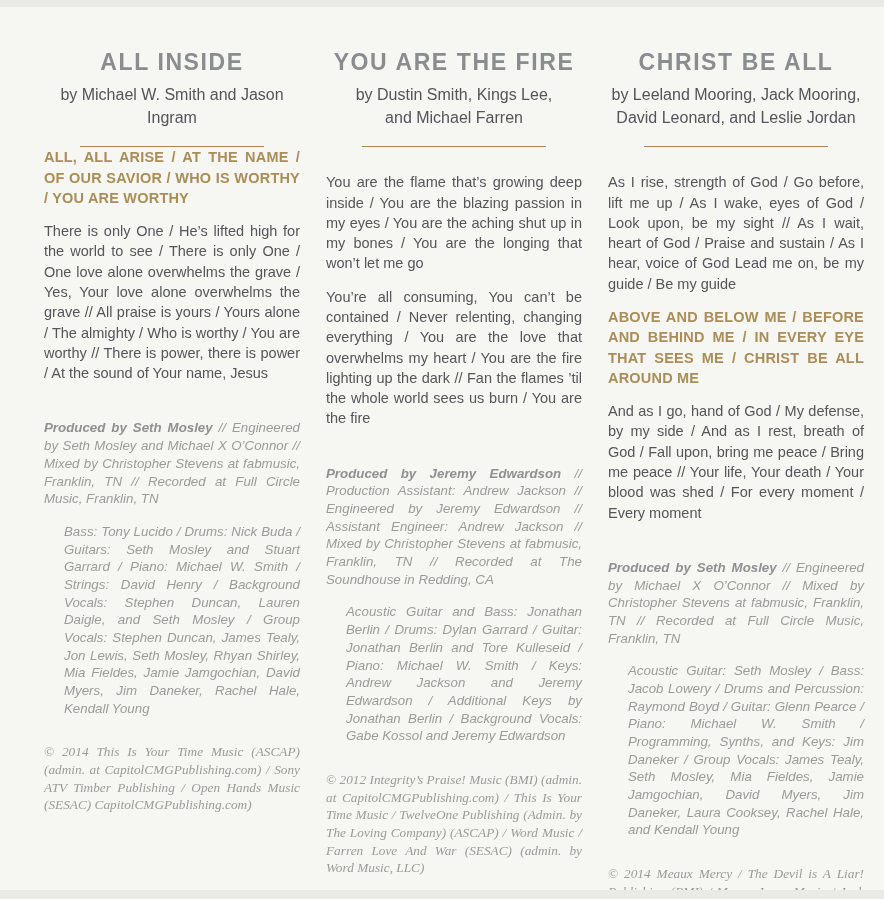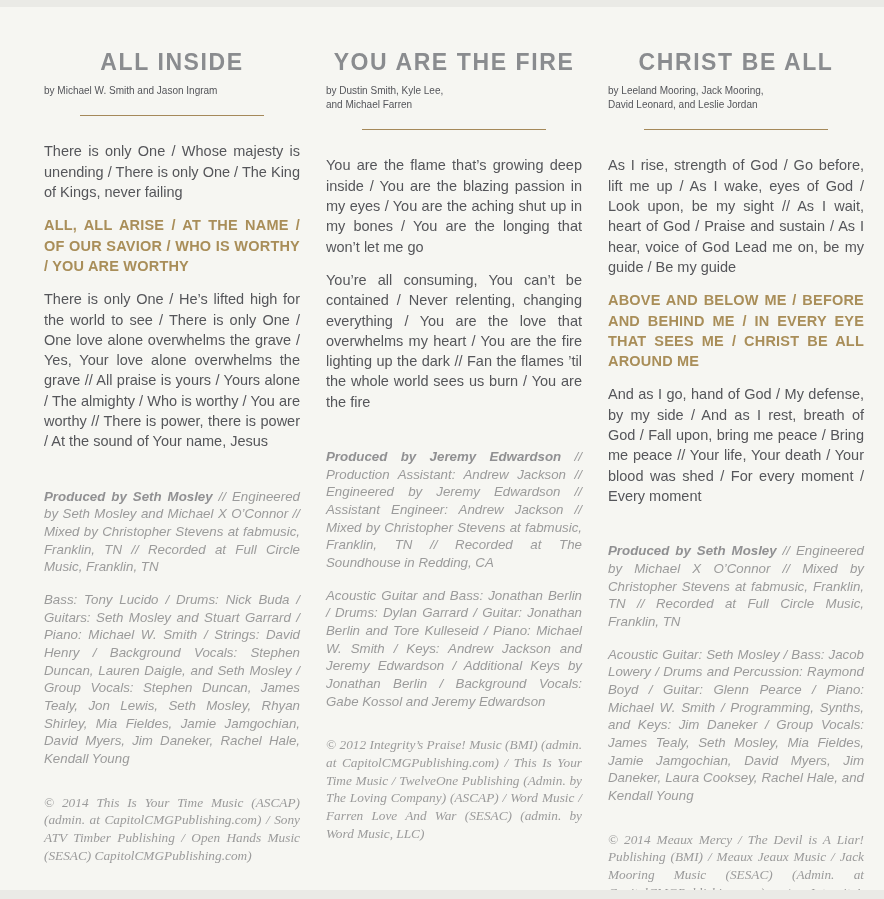--- a/index.html
+++ b/index.html
@@ -19,22 +19,22 @@
   .song { flex: 0 0 256px; width: 256px; }
 
   .title {
     text-align: center; color: #8a8c8f;
     font-size: 23px; font-weight: bold; letter-spacing: 1.6px;
     line-height: 1.28; margin-bottom: 7px;
   }
   .title span { display: block; }
 
   .byline {
-    text-align: left; color: #54555a;
-    font-size: 10px; line-height: 1.4;
+    text-align: center; color: #54555a;
+    font-size: 16px; line-height: 1.4;
   }
   .byline span { display: block; }
 
   .divider {
     border: none; border-top: 1px solid #a5895a;
     width: 184px; margin: 17px auto 0 auto;
   }
 
   .verse, .chorus {
     text-align: justify; font-size: 14.5px; line-height: 1.4;
@@ -42,54 +42,53 @@
   }
   .verse { color: #55565a; }
   .verse.first { margin-top: 25px; }
   .chorus { color: #a98e59; font-weight: bold; letter-spacing: 0.2px; }
 
   .credits {
     font-style: italic; text-align: justify;
     color: #9b9b9b; font-size: 13.3px; line-height: 1.33;
   }
   .credits.production { margin-top: 36px; }
-  .credits.musicians { margin-top: 15px; }
+  .credits.musicians { margin-top: 15px; margin-left: 20px; }
   .credits.copyright { margin-top: 26px; font-family: Liberation Serif, serif; }
   .credits strong { font-weight: bold; color: #909092; }
 </style>
 </head>
 <body>
 
 <div class="edge-band top"></div>
 
 <main class="columns">
 
   <section class="song">
     <h1 class="title">
       <span>ALL INSIDE</span>
     </h1>
     <p class="byline">
       <span>by Michael W. Smith and Jason Ingram</span>
     </p>
     <hr class="divider">
-    <p class="verse first">There is only One / Whose majesty is unending / There is only One / The King of Kings, never failing</p>
     <p class="chorus">ALL, ALL ARISE / AT THE NAME / OF OUR SAVIOR / WHO IS WORTHY / YOU ARE WORTHY</p>
     <p class="verse">There is only One / He’s lifted high for the world to see / There is only One / One love alone overwhelms the grave / Yes, Your love alone overwhelms the grave // All praise is yours / Yours alone / The almighty / Who is worthy / You are worthy // There is power, there is power / At the sound of Your name, Jesus</p>
     <p class="credits production"><strong>Produced by Seth Mosley</strong><span> // Engineered by Seth Mosley and Michael X O’Connor // Mixed by Christopher Stevens at fabmusic, Franklin, TN // Recorded at Full Circle Music, Franklin, TN</span></p>
     <p class="credits musicians">Bass: Tony Lucido / Drums: Nick Buda / Guitars: Seth Mosley and Stuart Garrard / Piano: Michael W. Smith / Strings: David Henry / Background Vocals: Stephen Duncan, Lauren Daigle, and Seth Mosley / Group Vocals: Stephen Duncan, James Tealy, Jon Lewis, Seth Mosley, Rhyan Shirley, Mia Fieldes, Jamie Jamgochian, David Myers, Jim Daneker, Rachel Hale, Kendall Young</p>
     <p class="credits copyright">© 2014 This Is Your Time Music (ASCAP) (admin. at CapitolCMGPublishing.com) / Sony ATV Timber Publishing / Open Hands Music (SESAC) CapitolCMGPublishing.com)</p>
 
   </section>
 
   <section class="song">
     <h1 class="title">
       <span>YOU ARE THE FIRE</span>
     </h1>
     <p class="byline">
-      <span>by Dustin Smith, Kyle Lee,</span>
+      <span>by Dustin Smith, Kings Lee,</span>
       <span>and Michael Farren</span>
     </p>
     <hr class="divider">
     <p class="verse first">You are the flame that’s growing deep inside / You are the blazing passion in my eyes / You are the aching shut up in my bones / You are the longing that won’t let me go</p>
     <p class="verse">You’re all consuming, You can’t be contained / Never relenting, changing everything / You are the love that overwhelms my heart / You are the fire lighting up the dark // Fan the flames ’til the whole world sees us burn / You are the fire</p>
     <p class="credits production"><strong>Produced by Jeremy Edwardson</strong><span> // Production Assistant: Andrew Jackson // Engineered by Jeremy Edwardson // Assistant Engineer: Andrew Jackson // Mixed by Christopher Stevens at fabmusic, Franklin, TN // Recorded at The Soundhouse in Redding, CA</span></p>
     <p class="credits musicians">Acoustic Guitar and Bass: Jonathan Berlin / Drums: Dylan Garrard / Guitar: Jonathan Berlin and Tore Kulleseid / Piano: Michael W. Smith / Keys: Andrew Jackson and Jeremy Edwardson / Additional Keys by Jonathan Berlin / Background Vocals: Gabe Kossol and Jeremy Edwardson</p>
     <p class="credits copyright">© 2012 Integrity’s Praise! Music (BMI) (admin. at CapitolCMGPublishing.com) / This Is Your Time Music / TwelveOne Publishing (Admin. by The Loving Company) (ASCAP) / Word Music / Farren Love And War (SESAC) (admin. by Word Music, LLC)</p>
 
   </section>

